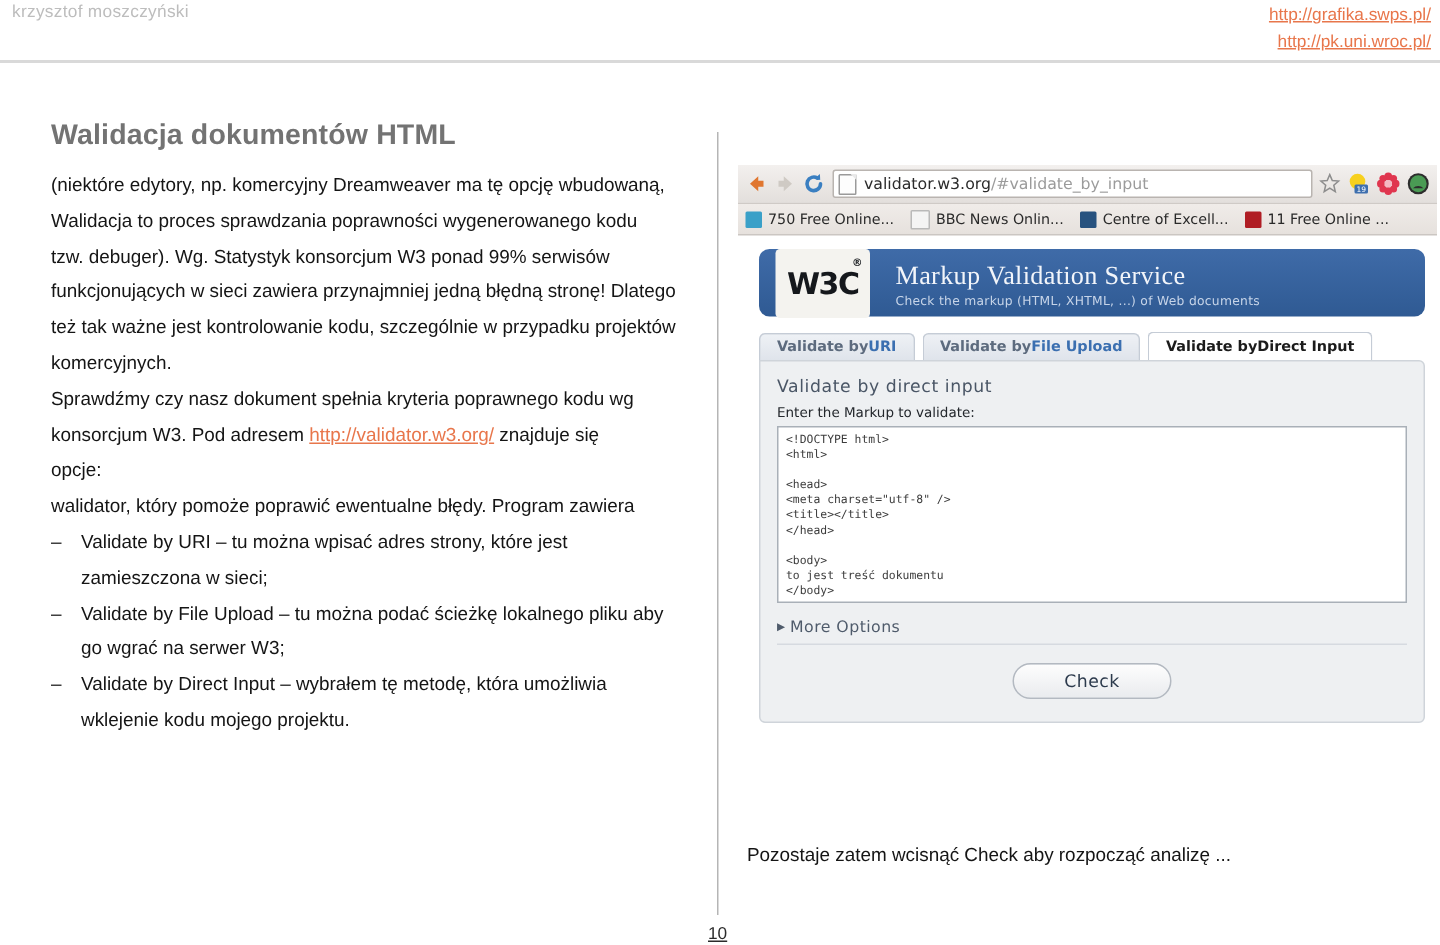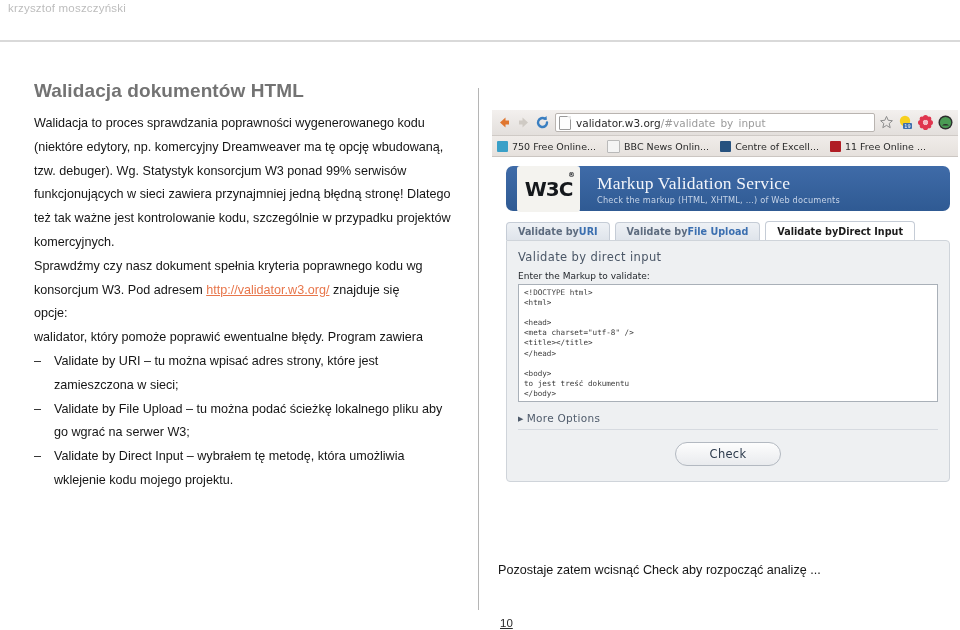--- a/index.html
+++ b/index.html
@@ -102,21 +102,21 @@
     position: absolute;
     left: 478px; top: 88px;
     width: 1px;
     height: 522px;
     background: #b5b5b5;
   }
 
   
   .page-number {
     position: absolute;
-    left: 500px; top: 617px;
+    left: 472px; top: 617px;
     font-size: 11.5px;
     color: #2b2b2b;
     text-decoration: underline;
   }
 
   
   .caption {
     position: absolute;
     left: 498px; top: 563px;
     font-size: 12.6px;
@@ -365,28 +365,32 @@
     font-family: "DejaVu Sans", sans-serif;
     padding: 4px 34px;
     letter-spacing: .3px;
   }
 </style>
 </head>
 <body>
 
 <div class="top-header">
   <div class="author-name">krzysztof moszczyński</div>
+  <div class="header-links">
+    <a href="#">http://grafika.swps.pl/</a>
+    <a href="#">http://pk.uni.wroc.pl/</a>
+  </div>
 </div>
 <div class="header-rule"></div>
 
 <div class="slide-title">Walidacja dokumentów HTML</div>
 
 <div class="body-col">
+  <div class="body-line">(niektóre edytory, np. komercyjny Dreamweaver ma tę opcję wbudowaną,</div>
   <div class="body-line">Walidacja to proces sprawdzania poprawności wygenerowanego kodu</div>
-  <div class="body-line">(niektóre edytory, np. komercyjny Dreamweaver ma tę opcję wbudowaną,</div>
   <div class="body-line">tzw. debuger). Wg. Statystyk konsorcjum W3 ponad 99% serwisów</div>
   <div class="body-line">funkcjonujących w sieci zawiera przynajmniej jedną błędną stronę! Dlatego</div>
   <div class="body-line">też tak ważne jest kontrolowanie kodu, szczególnie w przypadku projektów</div>
   <div class="body-line">komercyjnych.</div>
 
   <div class="body-line">Sprawdźmy czy nasz dokument spełnia kryteria poprawnego kodu wg</div>
   <div class="body-line"><span>konsorcjum W3. Pod adresem </span><a class="inline-link" href="#">http://validator.w3.org/</a><span> znajduje się</span></div>
   <div class="body-line">opcje:</div>
   <div class="body-line">walidator, który pomoże poprawić ewentualne błędy. Program zawiera</div>
 

